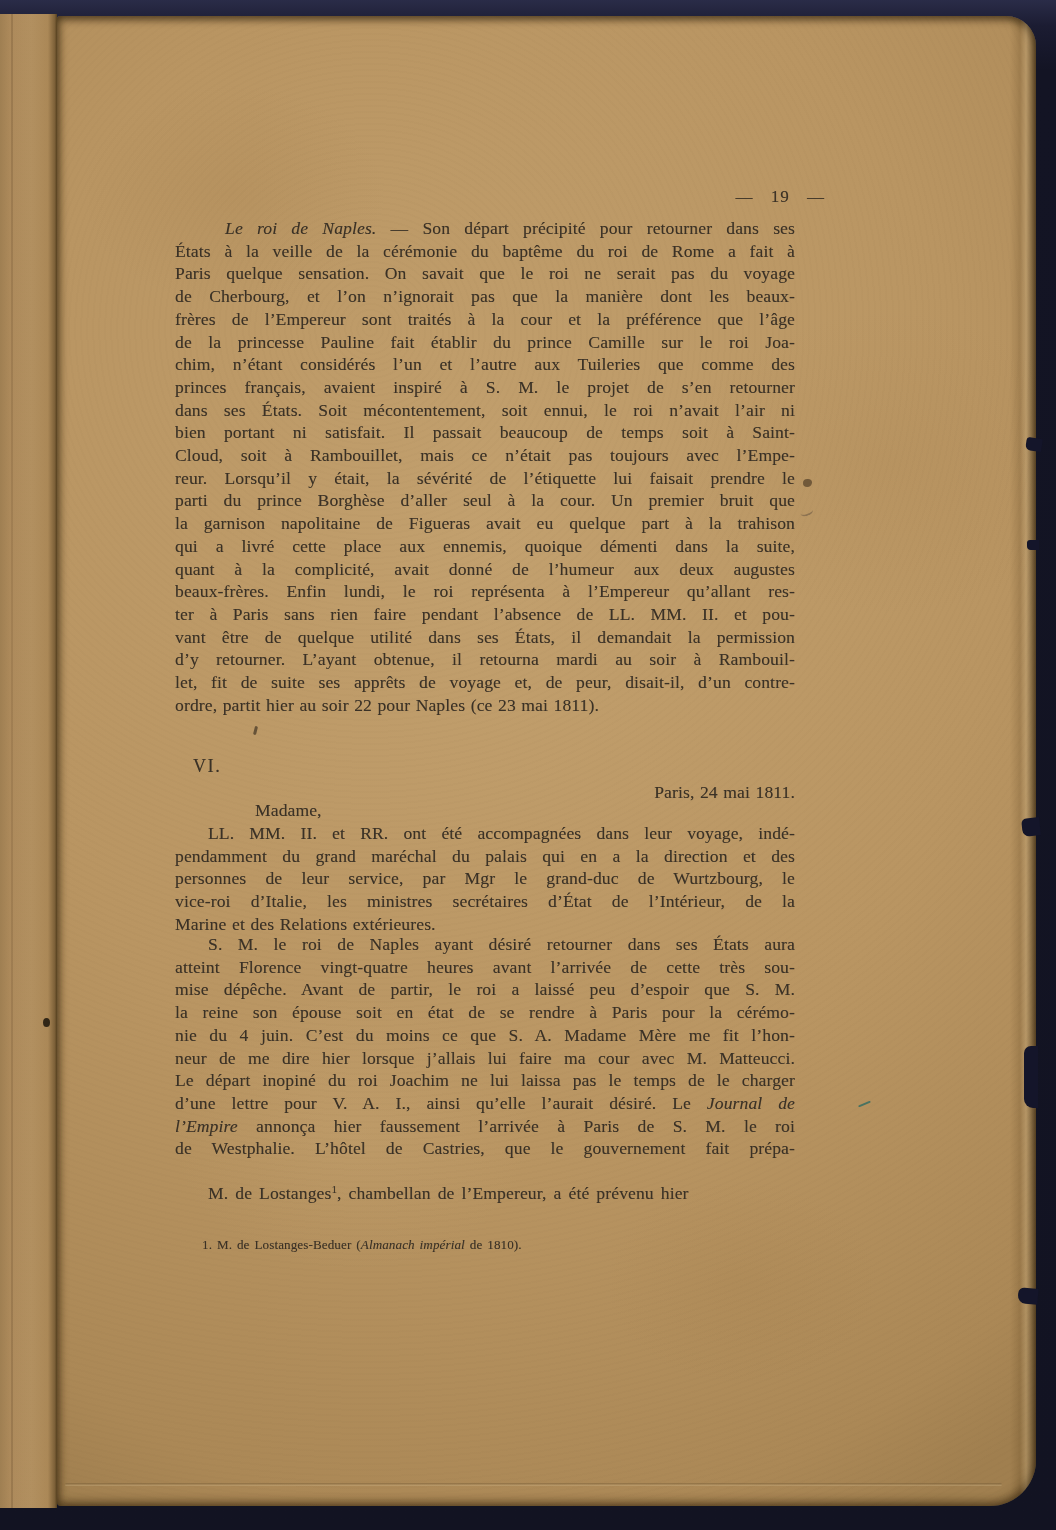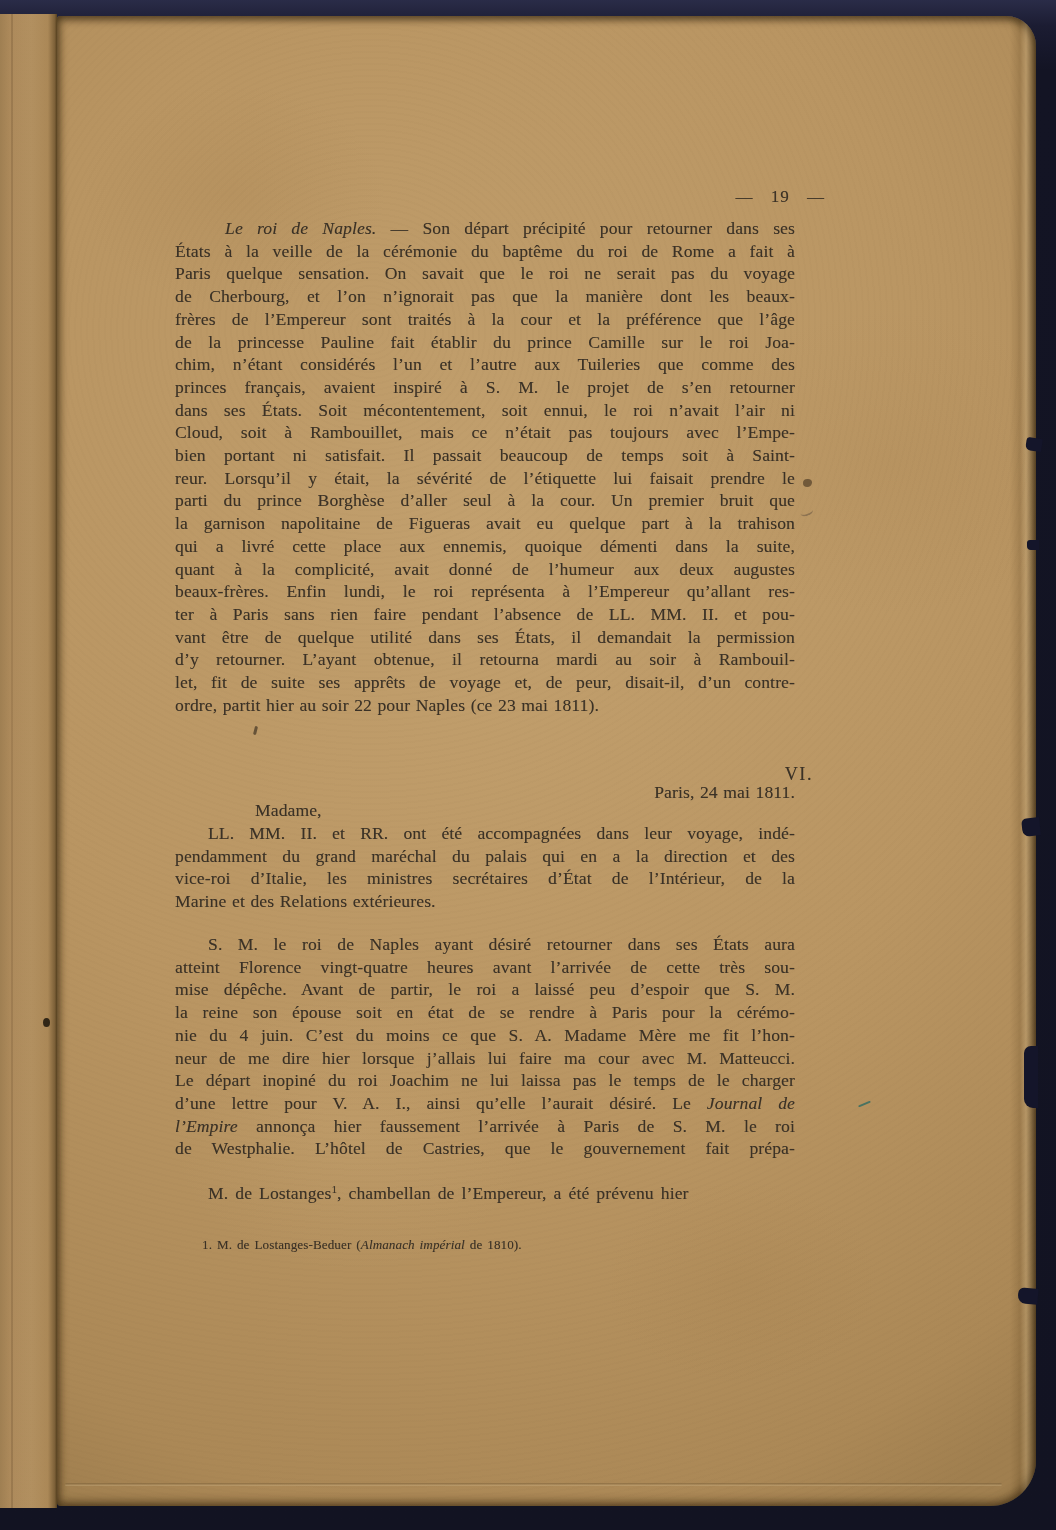--- a/index.html
+++ b/index.html
@@ -62,21 +62,21 @@
     text-shadow:0.3px 0.3px 0.6px rgba(58,49,38,0.35);
   }
   .line{text-align:justify;text-align-last:justify;}
   .line.end{text-align-last:left;}
   .line.left{text-align:center;text-align-last:left;}
   .ind50{text-indent:50px;}
   .ind33{text-indent:33px;}
   .it{font-style:italic;}
   .pagenum{top:170px;text-align:right;padding-left:30px;word-spacing:12px;letter-spacing:1px;font-size:17px;}
   .para1{top:201px;}
-  .heading{top:739px;text-align:right;padding-left:18px;font-size:18px;letter-spacing:1.6px;margin-top:8px;}
+  .heading{top:739px;text-align:left;padding-left:18px;font-size:18px;letter-spacing:1.6px;}
   .dateline{top:765px;text-align:right;padding-right:43px;}
   .salutation{top:783px;padding-left:80px;}
   .paraA{top:806px;}
   .paraB{top:917px;}
   .paraC{top:1166px;}
   .paraC .line{word-spacing:2.5px;}
   sup.noteref{font-size:11px;line-height:0;vertical-align:6px;letter-spacing:0;}
   .footnote{top:1211px;font-size:13px;line-height:20px;padding-left:27px;word-spacing:1.5px;margin-top:8px;}
   
   .speck{position:absolute;}
@@ -113,42 +113,43 @@
       <div class="tb para1">
         <div class="line ind50"><span class="it">Le roi de Naples.</span><span> — Son départ précipité pour retourner dans ses</span></div>
         <div class="line">États à la veille de la cérémonie du baptême du roi de Rome a fait à</div>
         <div class="line">Paris quelque sensation. On savait que le roi ne serait pas du voyage</div>
         <div class="line">de Cherbourg, et l’on n’ignorait pas que la manière dont les beaux-</div>
         <div class="line">frères de l’Empereur sont traités à la cour et la préférence que l’âge</div>
         <div class="line">de la princesse Pauline fait établir du prince Camille sur le roi Joa-</div>
         <div class="line">chim, n’étant considérés l’un et l’autre aux Tuileries que comme des</div>
         <div class="line">princes français, avaient inspiré à S. M. le projet de s’en retourner</div>
         <div class="line">dans ses États. Soit mécontentement, soit ennui, le roi n’avait l’air ni</div>
+        <div class="line">bien portant ni satisfait. Il passait beaucoup de temps soit à Saint-</div>
         <div class="line">Cloud, soit à Rambouillet, mais ce n’était pas toujours avec l’Empe-</div>
-        <div class="line">bien portant ni satisfait. Il passait beaucoup de temps soit à Saint-</div>
         <div class="line">reur. Lorsqu’il y était, la sévérité de l’étiquette lui faisait prendre le</div>
         <div class="line">parti du prince Borghèse d’aller seul à la cour. Un premier bruit que</div>
         <div class="line">la garnison napolitaine de Figueras avait eu quelque part à la trahison</div>
         <div class="line">qui a livré cette place aux ennemis, quoique démenti dans la suite,</div>
         <div class="line">quant à la complicité, avait donné de l’humeur aux deux augustes</div>
         <div class="line">beaux-frères. Enfin lundi, le roi représenta à l’Empereur qu’allant res-</div>
         <div class="line">ter à Paris sans rien faire pendant l’absence de LL. MM. II. et pou-</div>
         <div class="line">vant être de quelque utilité dans ses États, il demandait la permission</div>
         <div class="line">d’y retourner. L’ayant obtenue, il retourna mardi au soir à Rambouil-</div>
         <div class="line">let, fit de suite ses apprêts de voyage et, de peur, disait-il, d’un contre-</div>
         <div class="line end">ordre, partit hier au soir 22 pour Naples (ce 23 mai 1811).</div>
       </div>
 
       <div class="tb heading">VI.</div>
       <div class="tb dateline">Paris, 24 mai 1811.</div>
       <div class="tb salutation">Madame,</div>
 
       <div class="tb paraA">
         <div class="line ind33">LL. MM. II. et RR. ont été accompagnées dans leur voyage, indé-</div>
         <div class="line">pendamment du grand maréchal du palais qui en a la direction et des</div>
+        <div class="line">personnes de leur service, par Mgr le grand-duc de Wurtzbourg, le</div>
         <div class="line">vice-roi d’Italie, les ministres secrétaires d’État de l’Intérieur, de la</div>
         <div class="line end">Marine et des Relations extérieures.</div>
       </div>
 
       <div class="tb paraB">
         <div class="line ind33">S. M. le roi de Naples ayant désiré retourner dans ses États aura</div>
         <div class="line">atteint Florence vingt-quatre heures avant l’arrivée de cette très sou-</div>
         <div class="line">mise dépêche. Avant de partir, le roi a laissé peu d’espoir que S. M.</div>
         <div class="line">la reine son épouse soit en état de se rendre à Paris pour la cérémo-</div>
         <div class="line">nie du 4 juin. C’est du moins ce que S. A. Madame Mère me fit l’hon-</div>

